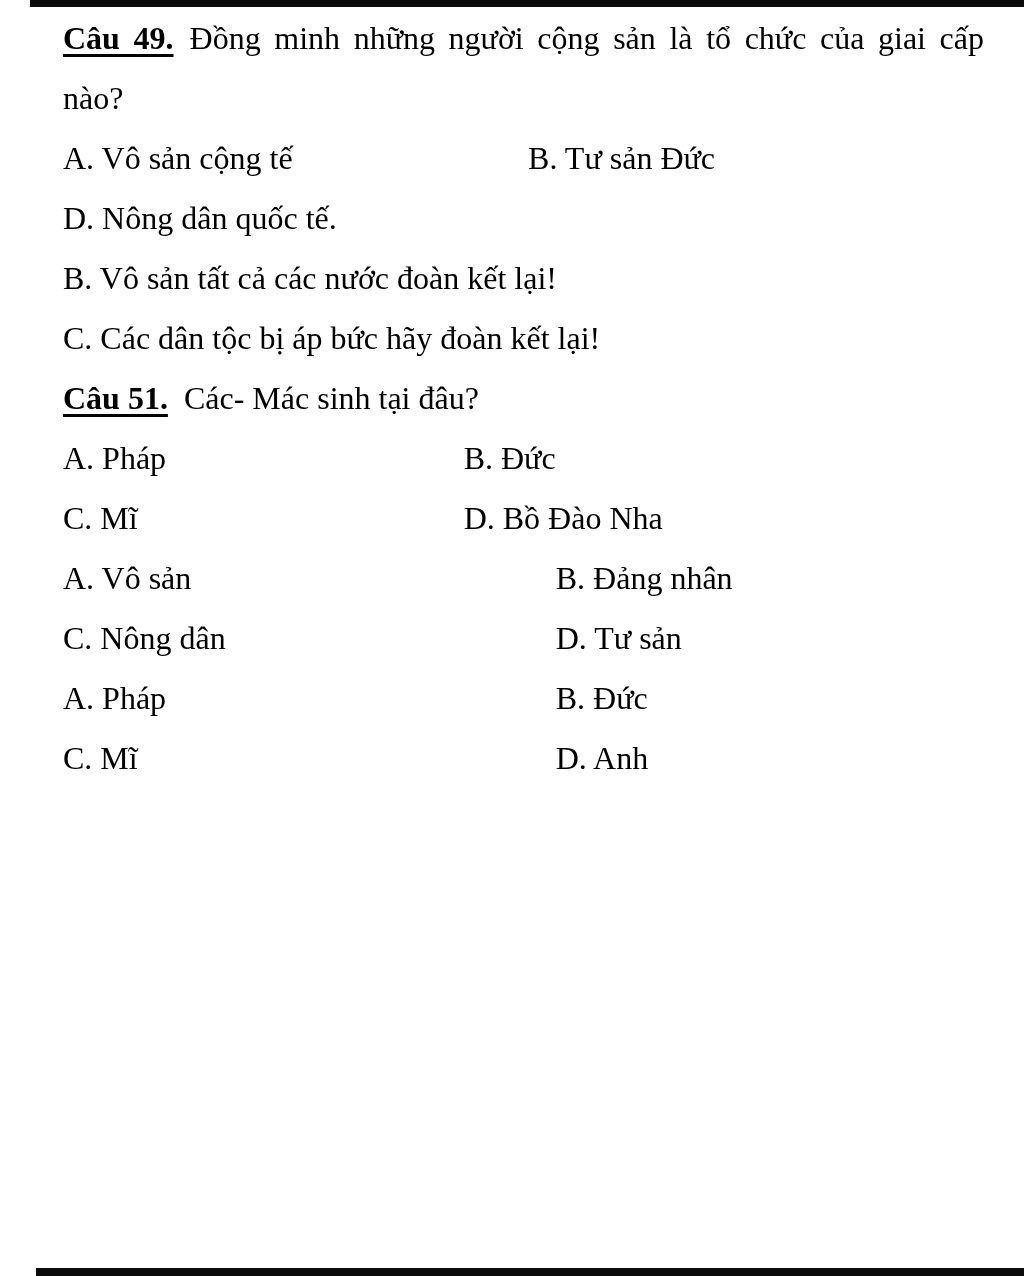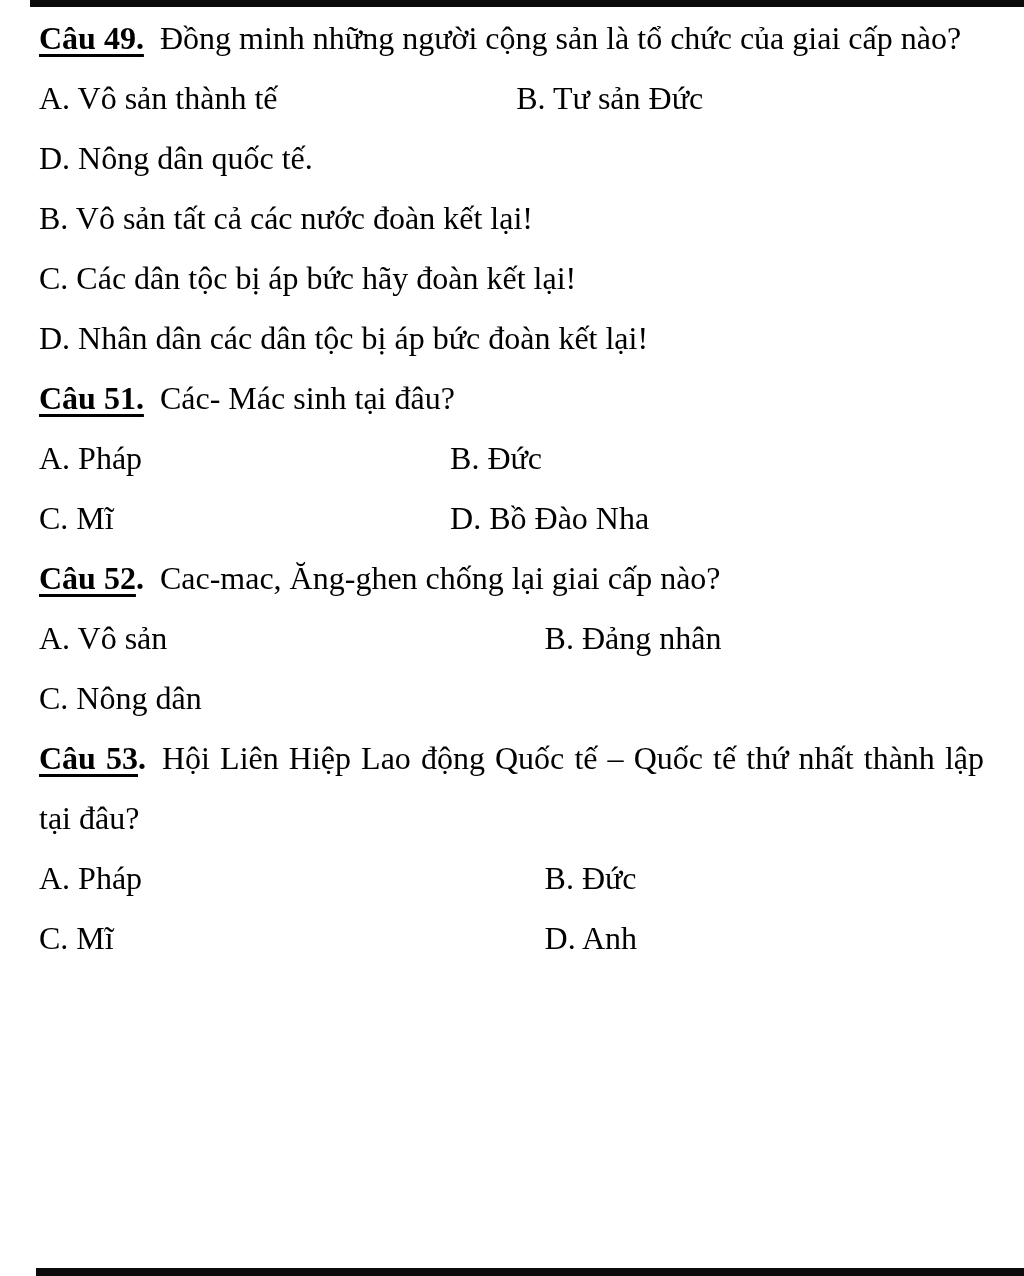--- a/index.html
+++ b/index.html
@@ -9,21 +9,21 @@
     color: #000000;
     font-family: "Liberation Serif", "DejaVu Serif", serif;
     overflow: hidden;
     position: relative;
   }
   .scan-bar { position: absolute; background: #0b0b0b; }
   .scan-bar.top { top: 0; left: 30px; right: 0; height: 7px; }
   .scan-bar.bottom { bottom: 0; left: 36px; right: 0; height: 8px; }
 
   .content {
-    padding: 8px 40px 0 39px;
+    padding: 8px 40px 0 63px;
     font-size: 32px;
     line-height: 60px;
   }
 
   .q-text { text-align: justify; }
   .q-head { font-weight: bold; margin-right: 16px; white-space: nowrap; }
   .q-label {
     text-decoration: underline;
     text-decoration-thickness: 3px;
     text-underline-offset: 5px;
@@ -39,55 +39,53 @@
 </head>
 <body>
 
 <div class="scan-bar top"></div>
 
 <div class="content">
 
   <section class="question">
     <p class="q-text"><span class="q-head"><span class="q-label">Câu 49.</span><span class="q-suffix"></span></span><span class="q-body">Đồng minh những người cộng sản là tổ chức của giai cấp nào?</span></p>
     <div class="options grid cols-50">
-      <span class="option">A. Vô sản thành tế</span>
+      <span class="option">A. Vô sản cộng tế</span>
       <span class="option">B. Tư sản Đức</span>
       <span class="option">D. Nông dân quốc tế.</span>
     </div>
   </section>
 
   <section class="question">
     <div class="options full">
       <span class="option">B. Vô sản tất cả các nước đoàn kết lại!</span>
       <span class="option">C. Các dân tộc bị áp bức hãy đoàn kết lại!</span>
-      <span class="option">D. Nhân dân các dân tộc bị áp bức đoàn kết lại!</span>
     </div>
   </section>
 
   <section class="question">
     <p class="q-text"><span class="q-head"><span class="q-label">Câu 51.</span><span class="q-suffix"></span></span><span class="q-body">Các- Mác sinh tại đâu?</span></p>
     <div class="options grid cols-43">
       <span class="option">A. Pháp</span>
       <span class="option">B. Đức</span>
       <span class="option">C. Mĩ</span>
       <span class="option">D. Bồ Đào Nha</span>
     </div>
   </section>
 
   <section class="question">
-    <p class="q-text"><span class="q-head"><span class="q-label">Câu 52</span><span class="q-suffix">.</span></span><span class="q-body">Cac-mac, Ăng-ghen chống lại giai cấp nào?</span></p>
     <div class="options grid cols-53">
       <span class="option">A. Vô sản</span>
       <span class="option">B. Đảng nhân</span>
       <span class="option">C. Nông dân</span>
+      <span class="option">D. Tư sản</span>
     </div>
   </section>
 
   <section class="question">
-    <p class="q-text"><span class="q-head"><span class="q-label">Câu 53</span><span class="q-suffix">.</span></span><span class="q-body">Hội Liên Hiệp Lao động Quốc tế – Quốc tế thứ nhất thành lập tại đâu?</span></p>
     <div class="options grid cols-53">
       <span class="option">A. Pháp</span>
       <span class="option">B. Đức</span>
       <span class="option">C. Mĩ</span>
       <span class="option">D. Anh</span>
     </div>
   </section>
 
 </div>
 

